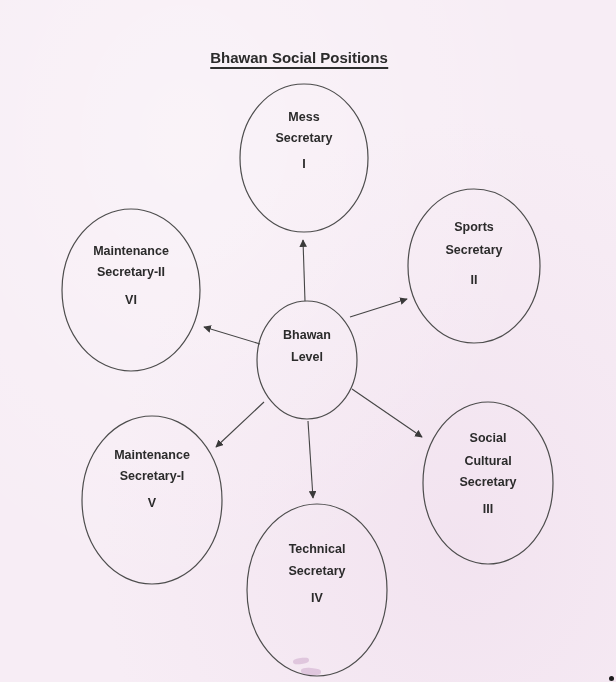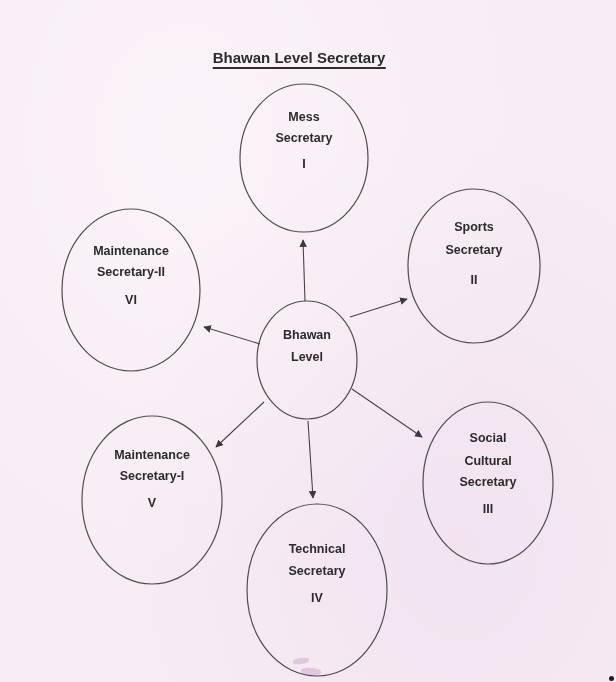--- a/index.html
+++ b/index.html
@@ -67,21 +67,21 @@
     height: 5px;
     background: #1c1c1c;
     border-radius: 50%;
   }
 </style>
 </head>
 <body>
 
 <div class="page">
 
-  <div class="title">Bhawan Level Secretary</div>
+  <div class="title">Bhawan Social Positions</div>
 
   <svg class="diagram" width="616" height="682" viewBox="0 0 616 682">
     <defs>
       <marker id="arrow" viewBox="0 0 10 10" refX="9" refY="5" markerWidth="7" markerHeight="7" orient="auto-start-reverse">
         <path d="M0,0 L10,5 L0,10 z" fill="#3a3a3a"></path>
       </marker>
     </defs>
 
     <g>
       <line class="link" x1="305" y1="301" x2="303" y2="240" marker-end="url(#arrow)"></line>

